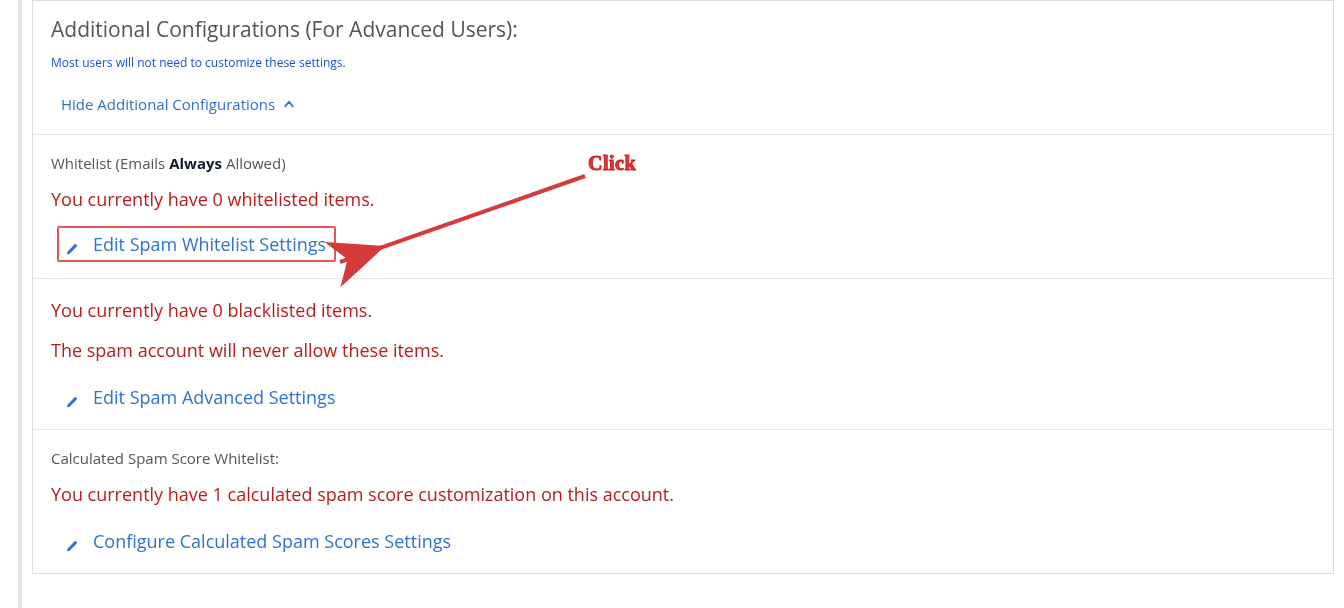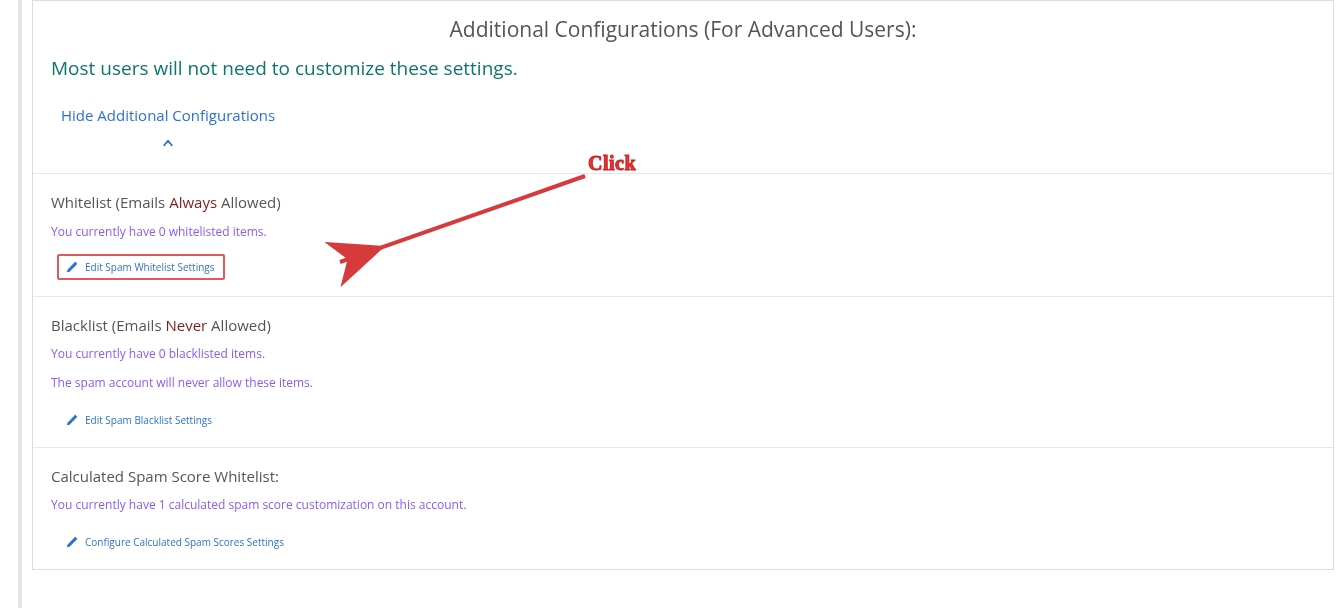--- a/index.html
+++ b/index.html
@@ -29,47 +29,46 @@
     .section {
       padding: 14px 18px 16px 18px;
       border-bottom: 1px solid #e6e6e6;
     }
     .section:last-child { border-bottom: none; }
     .heading {
       font-size: 21px;
       color: #555;
       font-weight: 400;
       margin-bottom: 10px;
-      text-align: center;
     }
     .subtext {
-      font-size: 19px;
-      color: #0f766e;
+      font-size: 12px;
+      color: #1d4ed8;
       margin-bottom: 6px;
       line-height: 1.6;
     }
     .desc {
-      font-size: 12px;
-      color: #8b5cf6;
+      font-size: 18px;
+      color: #b91c1c;
       margin-bottom: 6px;
       line-height: 1.9;
     }
-    .desc b, .title-line b { font-weight: 400; color: #7f1d1d; }
+    .desc b, .title-line b { font-weight: 700; color: #0f172a; }
     .title-line {
       font-size: 15px;
       color: #555;
       margin-bottom: 4px;
       line-height: 1.9;
     }
     .link-btn {
       display: inline-flex;
       align-items: center;
-      gap: 6px;
+      gap: 14px;
       color: #2d72d2;
-      font-size: 10px;
+      font-size: 18px;
       cursor: pointer;
       margin-top: 8px;
       padding: 4px 6px 4px 4px;
       text-decoration: none;
     }
     .link-btn .pencil {
       width: 14px; height: 14px;
       display: inline-block;
     }
     .toggle-link {
@@ -111,21 +110,21 @@
   </style>
 </head>
 <body>
 
 <div class="outer">
   <div class="panel">
 
     <div class="section">
       <div class="heading">Additional Configurations (For Advanced Users):</div>
       <div class="subtext">Most users will not need to customize these settings.</div>
-      <a class="toggle-link" style="margin-left:10px;flex-direction:column;">
+      <a class="toggle-link" style="margin-left:10px;">
         <span>Hide Additional Configurations</span>
         <span>
           <svg class="chevron-up" viewBox="0 0 16 16" fill="none" stroke="#2d72d2" stroke-width="2.5" stroke-linecap="round" stroke-linejoin="round">
             <polyline points="3,11 8,5 13,11"></polyline>
           </svg>
         </span>
       </a>
     </div>
 
     <div class="section">
@@ -141,32 +140,29 @@
                   <path d="M12.1 2.3l1.6 1.6c.3.3.3.7 0 1L5.2 13.4l-3 .6.6-3 8.5-8.7c.3-.3.7-.3 1 0z"></path>
                 </svg>
             </span>
             <span>Edit Spam Whitelist Settings</span>
           </a>
         </span>
       </div>
     </div>
 
     <div class="section">
-      <div class="title-line">
-        <span>Blacklist (Emails </span><b>Never</b><span> Allowed)</span>
-      </div>
       <div class="desc">You currently have 0 blacklisted items.</div>
       <div class="desc">The spam account will never allow these items.</div>
       <a class="link-btn" style="margin-left:10px;">
         <span class="pencil">
           <svg viewBox="0 0 16 16" fill="#2d72d2">
               <path d="M12.1 2.3l1.6 1.6c.3.3.3.7 0 1L5.2 13.4l-3 .6.6-3 8.5-8.7c.3-.3.7-.3 1 0z"></path>
             </svg>
         </span>
-        <span>Edit Spam Blacklist Settings</span>
+        <span>Edit Spam Advanced Settings</span>
       </a>
     </div>
 
     <div class="section">
       <div class="title-line">Calculated Spam Score Whitelist:</div>
       <div class="desc">You currently have 1 calculated spam score customization on this account.</div>
       <a class="link-btn" style="margin-left:10px;">
         <span class="pencil">
           <svg viewBox="0 0 16 16" fill="#2d72d2">
               <path d="M12.1 2.3l1.6 1.6c.3.3.3.7 0 1L5.2 13.4l-3 .6.6-3 8.5-8.7c.3-.3.7-.3 1 0z"></path>

